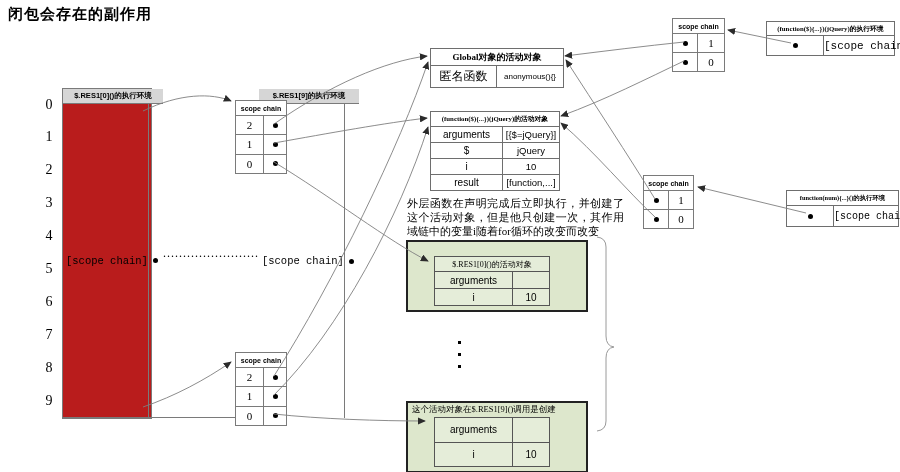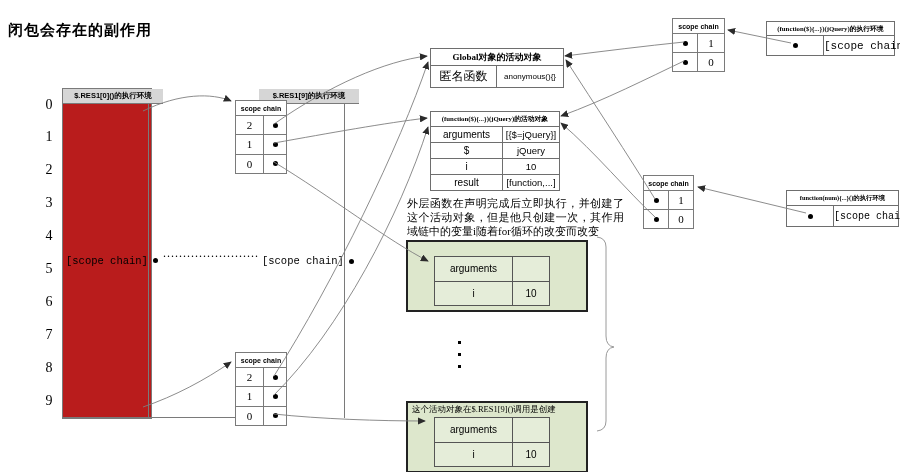--- a/index.html
+++ b/index.html
@@ -1,20 +1,20 @@
 <!DOCTYPE html>
 <html><head>
 <meta charset="utf-8">
 <style>
   html,body{margin:0;padding:0;background:#fff;}
   .canvas{position:relative;width:900px;height:472px;background:#fff;overflow:hidden;
           font-family:"Liberation Sans",sans-serif;color:#000;
           --green:#dde7cc;--greenborder:#222222;--hdrgray:#d6d6d6;--line:#7f7f7f;}
   .abs{position:absolute;}
-  .title{left:8px;top:21px;font:bold 15px "Liberation Serif",serif;letter-spacing:1px;}
+  .title{left:8px;top:5px;font:bold 15px "Liberation Serif",serif;letter-spacing:1px;}
 
   
   .idxcol{left:40px;top:88px;width:18px;height:329px;display:flex;flex-direction:column;}
   .idxcol .idx{flex:1;display:flex;align-items:center;justify-content:center;
                font:14px "Liberation Serif",serif;}
   .idxcol .idx.fixed{flex:0 0 33px;}
   .stack{left:62px;top:88px;width:88px;height:329px;border:1px solid #7a7a7a;
          display:flex;flex-direction:row;background:#b91c1c;}
   .stack-env{flex:0 0 33px;display:flex;flex-direction:column;border-bottom:1px solid #7a7a7a;}
   .stack-env:last-child{border-bottom:none;}
@@ -272,20 +272,21 @@
           <i class="dot"></i>
         </span>
       <span class="envmono">[scope chain]</span>
     </div>
   </div>
 
   <div class="abs note noteMid">外层函数在声明完成后立即执行，并创建了这个活动对象，但是他只创建一次，其作用域链中的变量i随着for循环的改变而改变</div>
 
   <div class="abs gbox g1">
     <div class="gtable">
+      <div class="ghdr">$.RES1[0]()的活动对象</div>
       <div class="grow">
         <span class="gkey">arguments</span>
         <span class="gval"></span>
       </div>
       <div class="grow">
         <span class="gkey">i</span>
         <span class="gval">10</span>
       </div>
     </div>
   </div>

